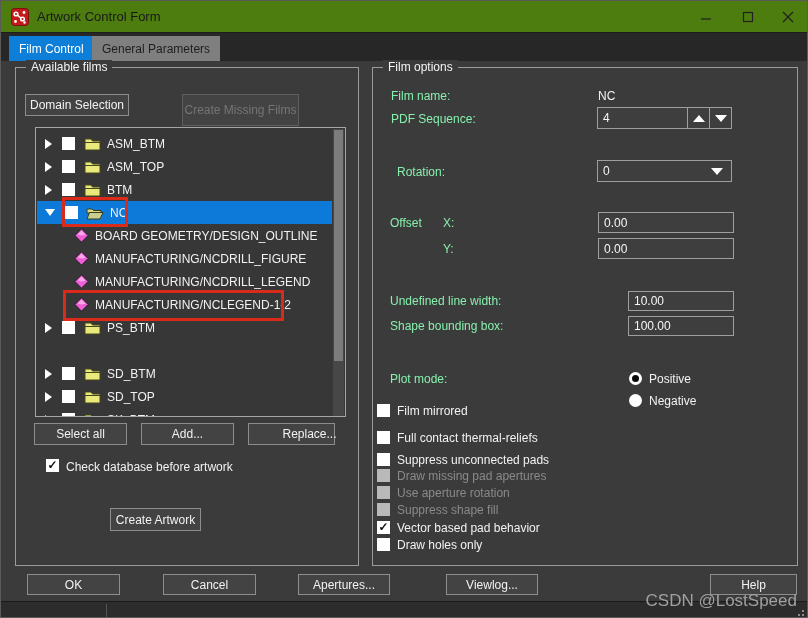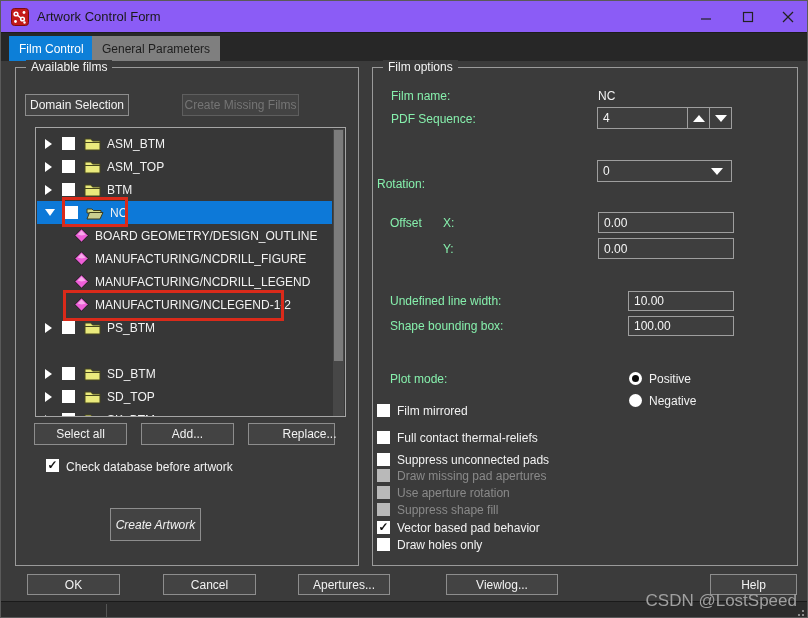--- a/index.html
+++ b/index.html
@@ -1,21 +1,21 @@
 <!DOCTYPE html>
 <html><head>
 <meta charset="utf-8">
 <style>
   * { margin:0; padding:0; box-sizing:border-box; }
   html,body { width:808px; height:618px; background:#222; }
   body { font-family:"Liberation Sans", sans-serif; font-size:12px; color:#f2f2f2; }
   #window { position:relative; width:808px; height:618px; background:#3b3b3b; border:1px solid #5a5a5a; overflow:hidden; }
 
   
-  #titlebar { position:absolute; left:0; top:0; width:100%; height:32px; background:#8b5cf6; border-bottom:1px solid #1c1c1c; }
+  #titlebar { position:absolute; left:0; top:0; width:100%; height:32px; background:#4d7c0f; border-bottom:1px solid #1c1c1c; }
   #app-icon { position:absolute; left:10px; top:7px; width:18px; height:18px; }
   #title-text { position:absolute; left:36px; top:8px; font-size:13px; color:#191919; }
   .winbtn { position:absolute; top:0; width:34px; height:31px; display:flex; align-items:center; justify-content:center; cursor:default; }
   #btn-min { right:84px; } #btn-max { right:42px; } #btn-close { right:2px; }
 
   
   #tabbar { position:absolute; left:0; top:32px; width:100%; height:28px; background:#272727; }
   .tab { position:absolute; bottom:0; height:25px; padding:0 10px; display:flex; align-items:center; font-size:12px; }
   .tab.active { background:#0d7fd8; color:#ffffff; }
   .tab.inactive { background:#7f7f7f; color:#1e1e1e; }
@@ -47,27 +47,27 @@
   #scroll-track { position:absolute; right:1px; top:1px; width:11px; height:288px; background:#474747; }
   #scroll-thumb { position:absolute; left:1px; top:1px; width:9px; height:231px; background:#7c7c7c; }
 
   
   .annot { position:absolute; border:3px solid #da2a1a; background:transparent; z-index:5; pointer-events:none; }
   #annot-nc { left:61px; top:196px; width:66px; height:30px; }
   #annot-nclegend { left:62px; top:289px; width:221px; height:31px; }
 
   
   #btn-domain { left:24px; top:93px; width:104px; height:22px; }
-  #btn-create-missing { left:181px; top:93px; width:117px; height:22px; }
+  #btn-create-missing { left:181px; top:93px; width:117px; height:32px; }
   #btn-select-all { left:33px; top:422px; width:93px; height:22px; }
   #btn-add { left:140px; top:422px; width:93px; height:22px; }
   #btn-replace { left:247px; top:422px; width:87px; height:22px;padding-left:36px; }
   #chk-db-box { position:absolute; left:45px; top:458px; }
   #chk-db-label { position:absolute; left:65px; top:459px; }
-  #btn-create-artwork { left:109px; top:507px; width:91px; height:33px;font-style:italic; }
+  #btn-create-artwork { left:109px; top:507px; width:91px; height:23px; }
 
   
   .lbl { position:absolute; white-space:nowrap; color:#86efac; }
   .field { position:absolute; background:#3e3e3e; border:1px solid #9e9e9e; color:#f6f6f6; display:flex; align-items:center; padding-left:5px; font-size:12px; }
   #film-name-value { position:absolute; left:597px; top:88px; }
   #pdf-widget { left:596px; top:106px; width:135px; height:22px; padding:0; }
   #pdf-value { flex:1; padding-left:5px; }
   .spin { width:22px; height:100%; border-left:1px solid #9e9e9e; display:flex; align-items:center; justify-content:center; }
   .tri-up { width:0; height:0; border-bottom:7px solid #ffffff; border-left:6px solid transparent; border-right:6px solid transparent; }
   .tri-down { width:0; height:0; border-top:7px solid #ffffff; border-left:6px solid transparent; border-right:6px solid transparent; }
@@ -81,21 +81,21 @@
   .radio .dot { position:absolute; left:3px; top:3px; width:7px; height:7px; border-radius:50%; background:#0a0a0a; }
   .opt-label { position:absolute; white-space:nowrap; }
   .opt-label.dim { color:#8a8a8a; }
   .fo-cb { position:absolute; left:376px; }
   .fo-lb { position:absolute; left:396px; }
 
   
   #btn-ok { left:26px; top:573px; width:93px; height:21px; }
   #btn-cancel { left:162px; top:573px; width:93px; height:21px; }
   #btn-apertures { left:297px; top:573px; width:92px; height:21px; }
-  #btn-viewlog { left:445px; top:573px; width:112px; height:21px; }
+  #btn-viewlog { left:445px; top:573px; width:92px; height:21px; }
   #btn-help { left:709px; top:573px; width:87px; height:21px; }
 
   #watermark { position:absolute; right:10px; top:590px; font-size:17px; color:#a0a0a0; z-index:6; }
 
   #statusbar { position:absolute; left:0; top:600px; width:100%; height:18px; background:#2c2c2c; border-top:1px solid #1a1a1a; }
   #status-divider { position:absolute; left:105px; top:2px; width:1px; height:14px; background:#555; }
   #resize-grip { position:absolute; right:3px; bottom:3px; width:8px; height:8px; }
   #resize-grip i { position:absolute; width:2px; height:2px; background:#8a8a8a; }
   #resize-grip i:nth-child(1){ right:0; bottom:0; } #resize-grip i:nth-child(2){ right:4px; bottom:0; } #resize-grip i:nth-child(3){ right:0; bottom:4px; }
 </style>
@@ -300,21 +300,21 @@
   <div class="field" id="pdf-widget">
     <span id="pdf-value">4</span>
     <span class="spin">
         <i class="tri-up"></i>
       </span>
     <span class="spin">
         <i class="tri-down"></i>
       </span>
   </div>
 
-  <span class="lbl" style="left:376px; top:164px;margin-top:12px;">Rotation:</span>
+  <span class="lbl" style="left:396px; top:164px;">Rotation:</span>
   <div class="field" id="rotation-dd">
     <span>0</span>
     <i class="tri-down"></i>
   </div>
 
   <span class="lbl" style="left:389px; top:215px;">Offset</span>
   <span class="lbl" style="left:442px; top:215px;">X:</span>
   <div class="field" id="offset-x-input">0.00</div>
   <span class="lbl" style="left:442px; top:241px;">Y:</span>
   <div class="field" id="offset-y-input">0.00</div>

